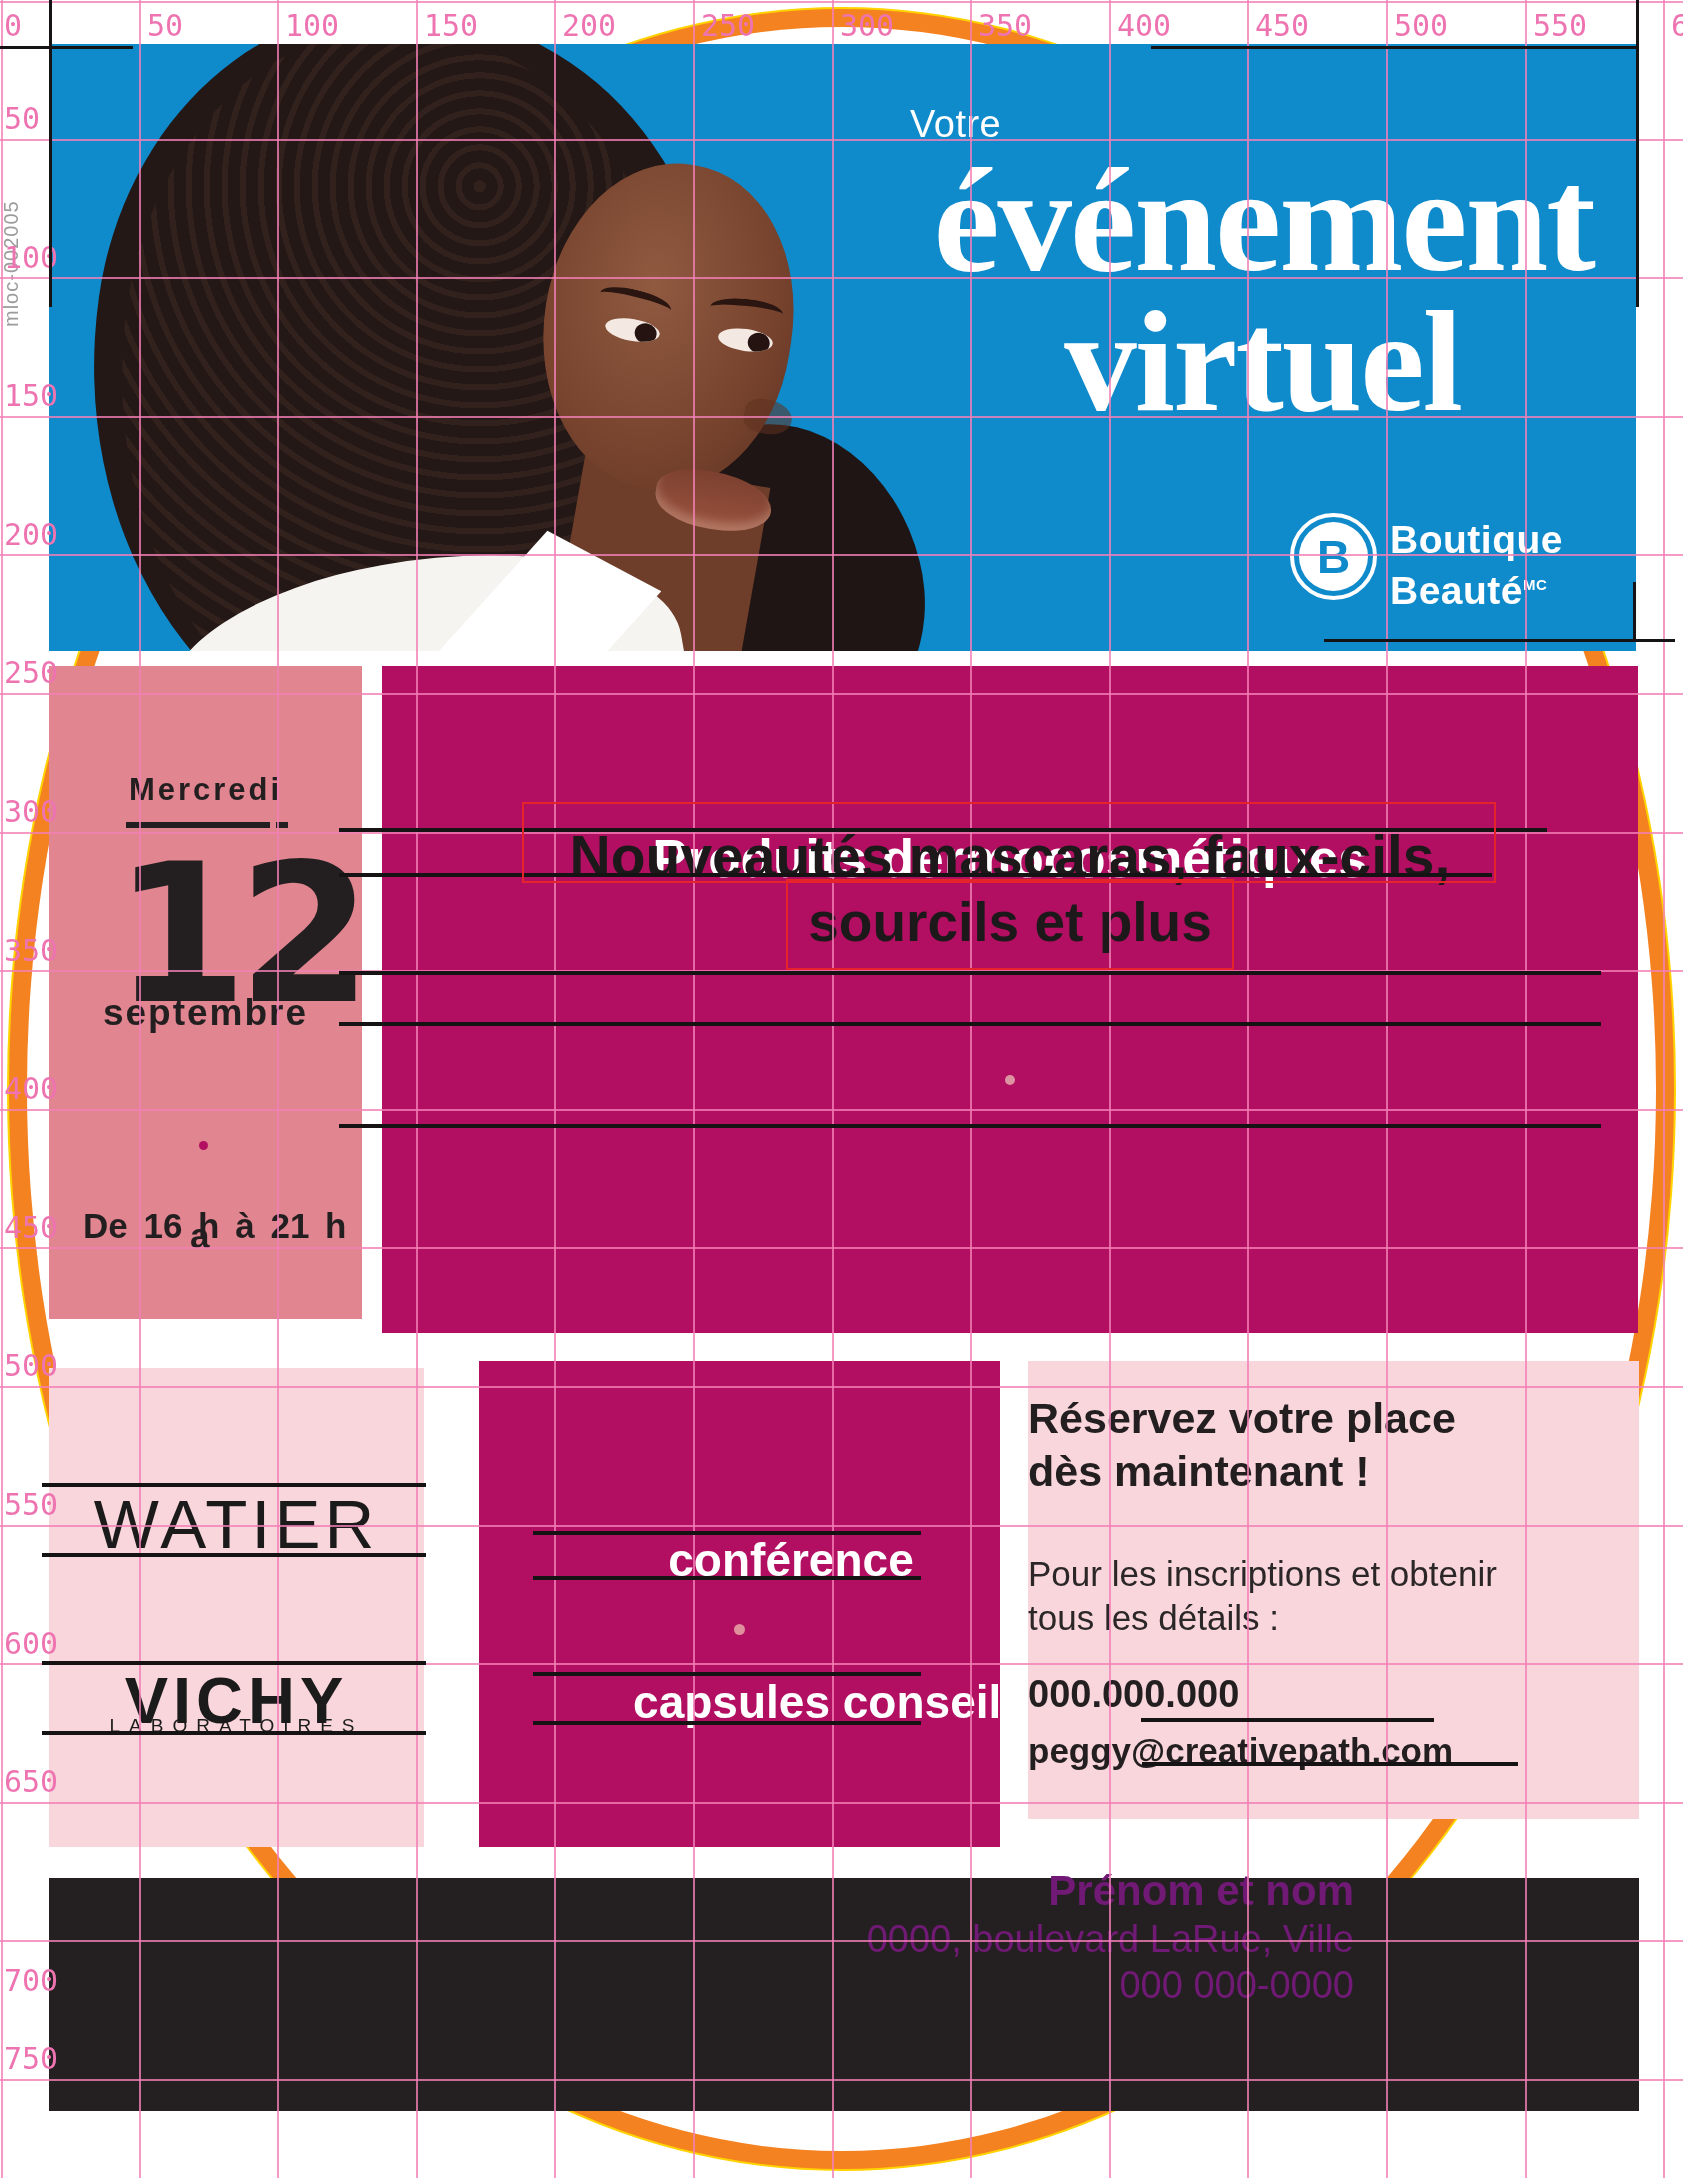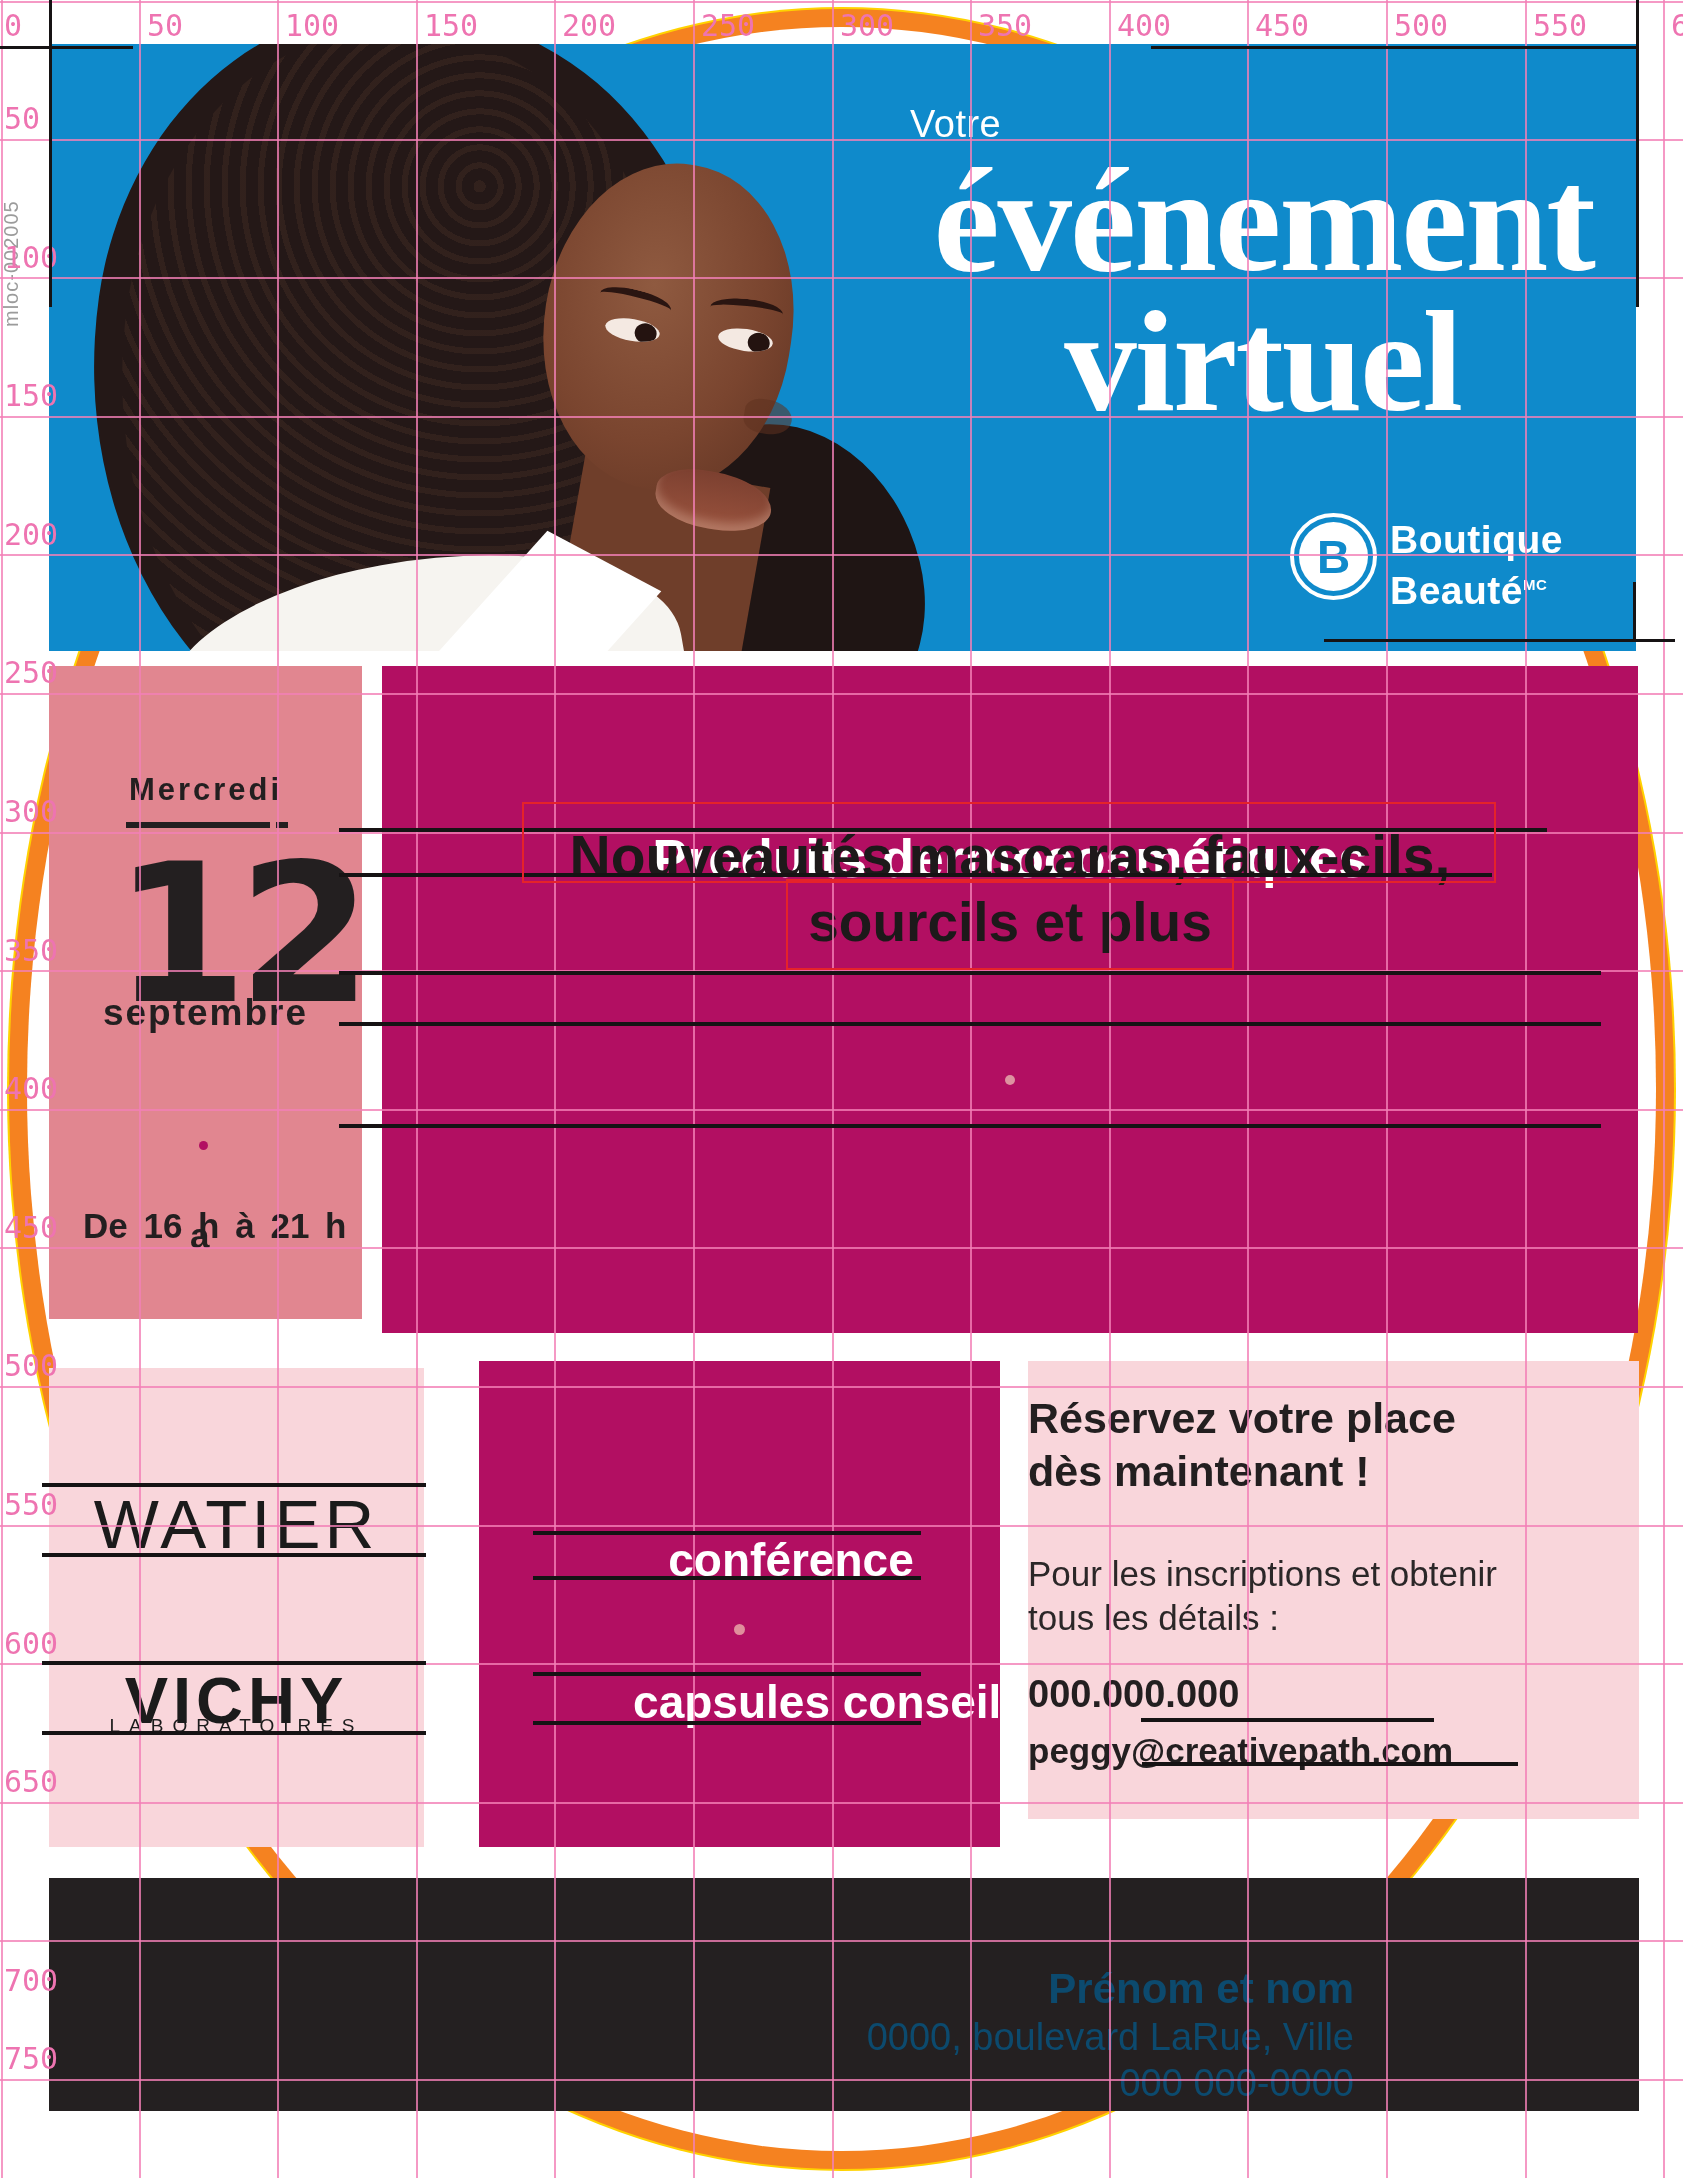--- a/index.html
+++ b/index.html
@@ -62,21 +62,21 @@
   .brand1{left:39px;width:394px;top:1485px;text-align:center;font-size:69px;font-weight:400;letter-spacing:4px;color:#1b1b1b;}
   .brand2{left:49px;width:375px;top:1663px;text-align:center;font-size:65px;font-weight:bold;letter-spacing:5px;color:#1b1b1b;}
   .brand2sub{left:49px;width:375px;top:1715px;text-align:center;font-size:19px;font-weight:400;letter-spacing:9px;color:#1b1b1b;}
   .sess{left:479px;width:624px;text-align:center;color:#fff;font-weight:bold;font-size:46px;}
   .sess1{top:1533px;}
   .sess2{top:1675px;}
   .book{left:1028px;width:611px;text-align:left;}
   .bk-h{font-size:43px;font-weight:bold;}
   .bk-b{font-size:35px;font-weight:400;color:#2b2728;}
   .bk-strong{font-size:38px;font-weight:bold;}
-  .ft-text{right:329px;top:1963px;width:693px;text-align:right;color:#0c4a6e;}
+  .ft-text{right:329px;top:1865px;width:693px;text-align:right;color:#701a75;}
   .ft-name{font-size:42px;font-weight:bold;line-height:51px;}
   .ft-line{font-size:38px;font-weight:400;line-height:46px;}
   .ulogo{left:1388px;top:1906px;width:174px;height:188px;background:#fff;border-radius:50%;z-index:2;}
   .u-yellow{position:absolute;left:7px;top:7px;right:7px;bottom:7px;background:#ffd200;border-radius:50%;}
   .u-orange{position:absolute;left:9px;top:9px;right:9px;bottom:9px;background:#f58220;border-radius:50%;}
   .u-white{position:absolute;left:27px;top:27px;right:27px;bottom:27px;background:#fff;border-radius:50%;
            display:flex;align-items:center;justify-content:center;}
   .u-letter{font-family:"DejaVu Sans",sans-serif;font-weight:bold;font-size:103px;color:#2b57a7;transform:rotate(8deg);line-height:1;}
   .side-label{left:6px;top:1735px;height:139px;color:#9b9b9b;font-size:20px;letter-spacing:1px;
               writing-mode:vertical-rl;transform:rotate(180deg);z-index:5;}

